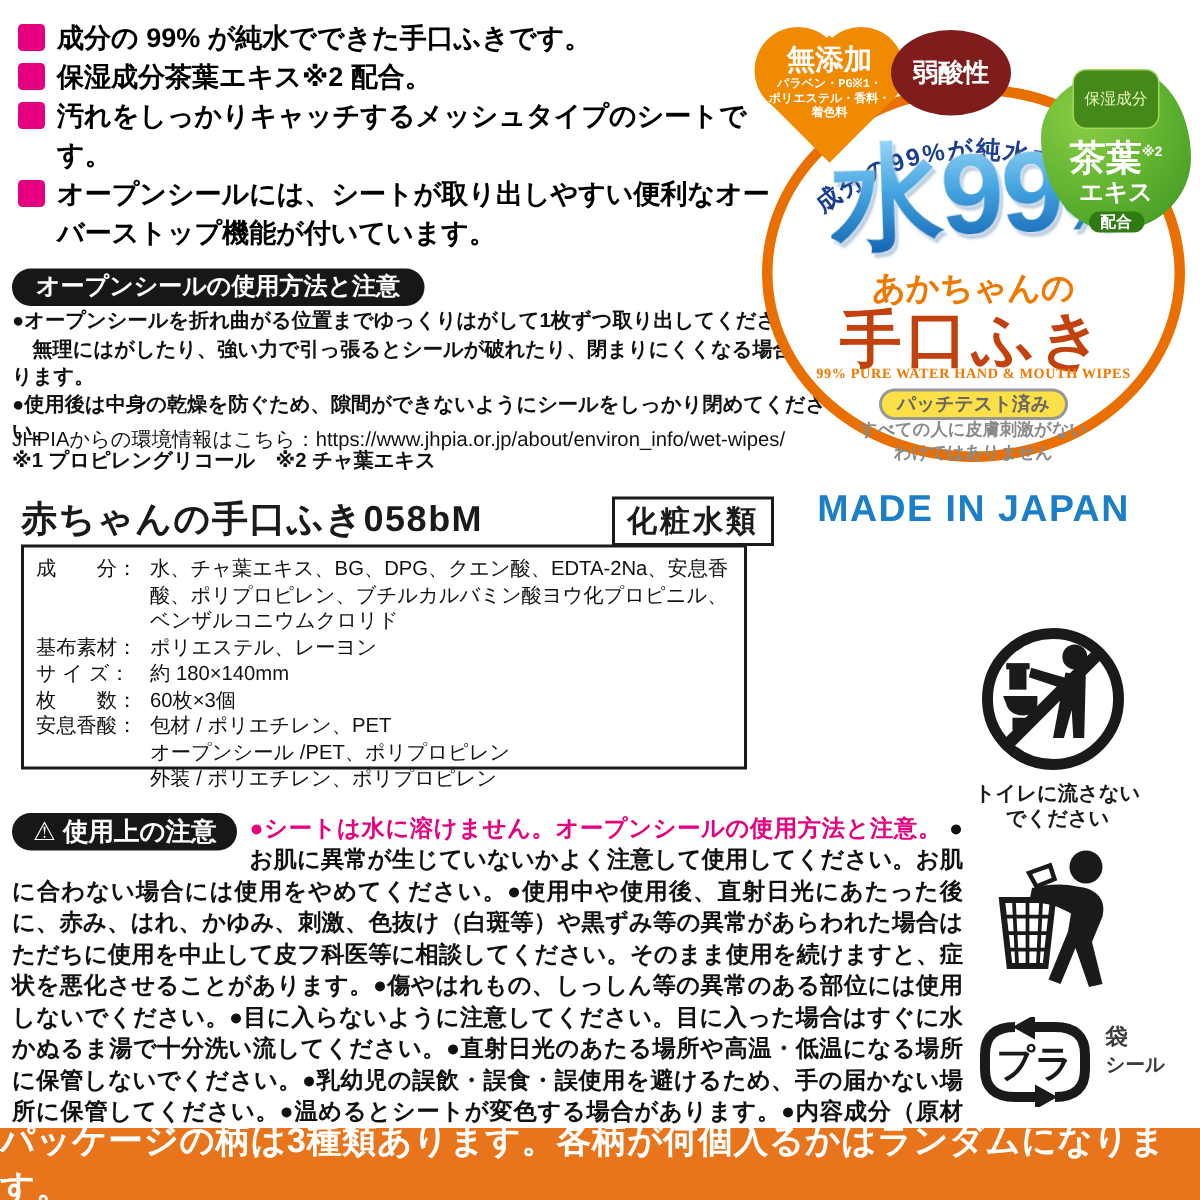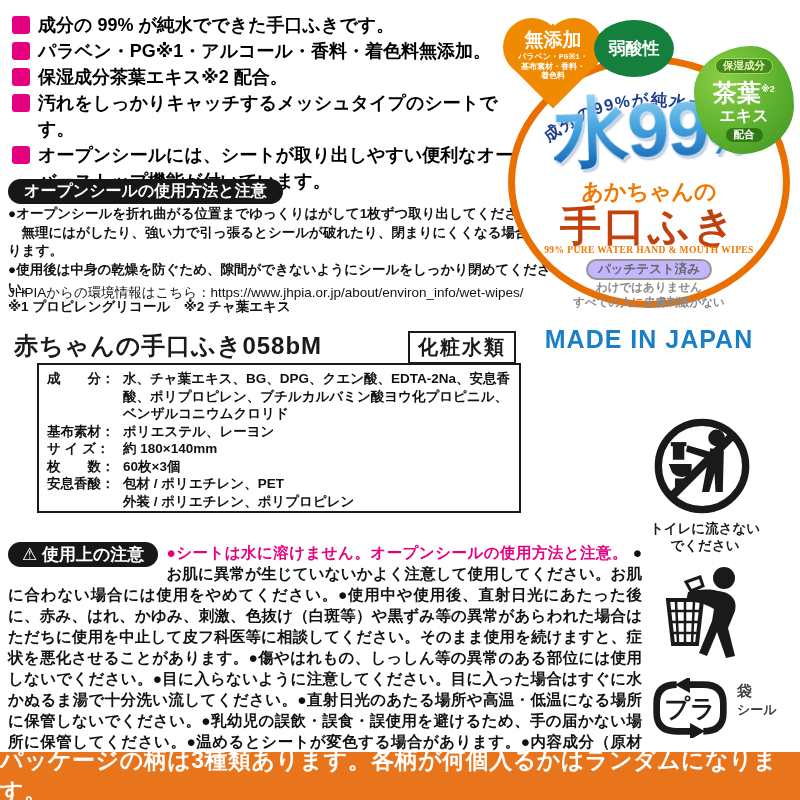--- a/index.html
+++ b/index.html
@@ -14,21 +14,21 @@
 
   
   .pill { display:inline-block; background:#171717; color:#fff; border-radius:14px; padding:2px 16px; font-weight:700; }
   .openseal-h { left:8px; top:179px; font-size:16px; }
   .openseal-body { left:8px; top:205px; width:560px; font-size:13.5px; line-height:18.5px; color:#111; font-weight:600; }
   .jhpia { left:8px; top:284px; width:560px; font-size:13.5px; color:#111; font-weight:500; }
 
   
   .prod-name { left:14px; top:330px; font-size:24px; font-weight:700; color:#1a1a1a; letter-spacing:1px; }
   .cat-box { left:408px; top:331px; border:2px solid #1a1a1a; font-size:20px; font-weight:700; color:#1a1a1a; padding:1px 8px; letter-spacing:2px; }
-  .spec-box { left:14px; top:363px; width:484px; height:150px; border:2px solid #1a1a1a; padding:5px 8px 4px 8px; font-size:13.5px; line-height:17.5px; color:#111; font-weight:700;margin-left:23px; }
+  .spec-box { left:14px; top:363px; width:484px; height:150px; border:2px solid #1a1a1a; padding:5px 8px 4px 8px; font-size:13.5px; line-height:17.5px; color:#111; font-weight:400; }
   .spec-row { display:flex; }
   .spec-row .lbl { flex:0 0 76px; white-space:nowrap; }
   .spec-row .val { flex:1; }
 
   
   .caution { left:8px; top:542px; width:634px; font-size:15.5px; line-height:21px; color:#111; font-weight:600; text-align:justify; }
   .caution .pill { float:left; font-size:17px; margin:0 8px 2px 0; border-radius:15px; padding:2px 14px; }
   .caution .hl { color:#e4007f; }
   .caution .foot { clear:both; }
 
@@ -41,39 +41,39 @@
     background:linear-gradient(180deg,#9bd6f7 0%,#45a4e0 45%,#1060ae 100%);
     -webkit-background-clip:text; background-clip:text; color:transparent;
     filter:drop-shadow(0 0 1px #ffffff) drop-shadow(2px 3px 0 rgba(10,70,140,0.25));
   }
   .big { font-size:76px; line-height:80px; letter-spacing:-2px; }
   .bigpct { font-size:42px; }
   .brand-top { left:508px; top:177px; width:282px; text-align:center; color:#ee7800; font-size:22px; font-weight:800; }
   .brand-main { left:508px; top:199px; width:282px; text-align:center; color:#c2410c; font-size:41px; font-weight:800; letter-spacing:3px; }
   .eng { left:508px; top:245px; width:282px; text-align:center; color:#ee7800; font-size:9.5px; font-weight:700; font-family:"Liberation Serif","DejaVu Serif",serif; letter-spacing:0.4px; }
   .patch-wrap { left:508px; top:259px; width:282px; text-align:center; }
-  .patch { display:inline-block; border:2px solid #979797; border-radius:12px; color:#666; font-size:12.5px; font-weight:700; padding:0 10px; background:#c4b5fd; }
+  .patch { display:inline-block; border:2px solid #979797; border-radius:12px; color:#666; font-size:12.5px; font-weight:700; padding:0 10px; background:#fde047; }
   .patch-note { left:508px; top:280px; width:282px; text-align:center; color:#8a8a8a; font-size:11.5px; font-weight:700; line-height:15px; }
 
   
   .heart { left:503px; top:12px; width:100px; height:98px;font-family:Liberation Mono, monospace; }
   .heart .part { position:absolute; background:#f08a00; }
   .heart .c1 { width:58px; height:58px; border-radius:50%; left:0; top:6px; }
   .heart .c2 { width:58px; height:58px; border-radius:50%; left:42px; top:6px; }
   .heart .sqr { width:60px; height:60px; left:20px; top:24px; transform:rotate(45deg); }
   .heart .txt { position:absolute; left:0; top:18px; width:100px; text-align:center; color:#fff; }
   .heart .t1 { font-size:19px; font-weight:800; line-height:22px; }
   .heart .t2 { font-size:8px; font-weight:700; line-height:9.5px; }
 
   
-  .mild { left:594px; top:20px; width:80px; height:57px; border-radius:50%; background:#15803d; display:flex; align-items:center; justify-content:center; color:#fff; font-size:17px; font-weight:800; }
+  .mild { left:594px; top:20px; width:80px; height:57px; border-radius:50%; background:#7f1d1d; display:flex; align-items:center; justify-content:center; color:#fff; font-size:17px; font-weight:800; }
 
   
   .leaf { left:694px; top:46px; width:100px; height:108px; background:radial-gradient(circle at 30% 30%,#8bce45 0%,#5cb02e 55%,#3c9422 100%); border-radius:58% 42% 52% 48% / 42% 55% 45% 58%; display:flex; flex-direction:column; align-items:center; justify-content:center; gap:1px; }
-  .leaf .lpill { background:#44891a; border:1.5px solid #a3d65a; color:#ecf7bd; border-radius:9px; font-size:10.5px; font-weight:700; padding:0 7px; margin-bottom:1px; }
+  .leaf .lpill { background:#44891a; border:1.5px solid #a3d65a; color:#ecf7bd; border-radius:9px; font-size:10.5px; font-weight:400; padding:12px 7px; margin-bottom:1px; }
   .leaf .lmain { color:#fff; font-size:24px; font-weight:800; line-height:26px; }
   .leaf .lsup { font-size:9px; vertical-align:super; }
   .leaf .lsub { color:#fff; font-size:16px; font-weight:800; line-height:18px; }
   .leaf .lbot { background:#2f7a12; color:#fff; border-radius:8px; font-size:10.5px; font-weight:700; padding:0 8px; margin-top:2px; }
 
   .madein { left:508px; top:325px; width:282px; text-align:center; color:#1a7fc6; font-size:25px; font-weight:800; letter-spacing:1px; }
 
   
   .noflush-label { left:630px; top:520px; width:150px; text-align:center; font-size:13.5px; font-weight:700; color:#1a1a1a; line-height:17px; }
   .pla-side { left:737px; top:682px; color:#3c3c3c; font-weight:600; }
@@ -82,21 +82,20 @@
 
   
   .banner { left:0; top:752px; width:800px; height:48px; background:#e8741c; display:flex; align-items:center; justify-content:center; }
   .banner span { color:#fff; font-size:23px; font-weight:800; letter-spacing:0.5px; }
 </style>
 </head>
 <body>
 
 <div class="abs features">
   <div class="bullet"><span class="sq"></span><span>成分の 99% が純水でできた手口ふきです。</span></div>
-  <div class="bullet"><span class="sq"></span><span>パラベン・PG※1・アルコール・香料・着色料無添加。</span></div>
   <div class="bullet"><span class="sq"></span><span>保湿成分茶葉エキス※2 配合。</span></div>
   <div class="bullet"><span class="sq"></span><span>汚れをしっかりキャッチするメッシュタイプのシートです。</span></div>
   <div class="bullet"><span class="sq"></span><span>オープンシールには、シートが取り出しやすい便利なオーバーストップ機能が付いています。</span></div>
 </div>
 
 <div class="abs openseal-h">
   <span class="pill">オープンシールの使用方法と注意</span>
 </div>
 <div class="abs openseal-body">
   <div>●オープンシールを折れ曲がる位置までゆっくりはがして1枚ずつ取り出してください。</div>
@@ -123,20 +122,21 @@
     <span class="val">約 180×140mm</span>
   </div>
   <div class="spec-row">
     <span class="lbl">枚　　数：</span>
     <span class="val">60枚×3個</span>
   </div>
   <div class="spec-row">
     <span class="lbl">安息香酸：</span>
     <span class="val">
       <div>包材 / ポリエチレン、PET</div>
+      <div>オープンシール /PET、ポリプロピレン</div>
       <div>外装 / ポリエチレン、ポリプロピレン</div>
     </span>
   </div>
 </div>
 
 <div class="abs caution">
   <span class="pill">⚠ 使用上の注意</span>
   <span class="hl">●シートは水に溶けません。オープンシールの使用方法と注意。</span>
   <span>●お肌に異常が生じていないかよく注意して使用してください。お肌に合わない場合には使用をやめてください。●使用中や使用後、直射日光にあたった後に、赤み、はれ、かゆみ、刺激、色抜け（白斑等）や黒ずみ等の異常があらわれた場合はただちに使用を中止して皮フ科医等に相談してください。そのまま使用を続けますと、症状を悪化させることがあります。●傷やはれもの、しっしん等の異常のある部位には使用しないでください。●目に入らないように注意してください。目に入った場合はすぐに水かぬるま湯で十分洗い流してください。●直射日光のあたる場所や高温・低温になる場所に保管しないでください。●乳幼児の誤飲・誤食・誤使用を避けるため、手の届かない場所に保管してください。●温めるとシートが変色する場合があります。●内容成分（原材料）のにおいが感じられる場合がありますが、品質には問題ありません。●開封後はなるべく早くご使用ください。</span>
   <div class="foot">○商品の外観仕様等は、予告なく変更することがあります。</div>
@@ -156,32 +156,32 @@
 <div class="abs bigrow">
   <span class="big">水99</span><span class="bigpct">%</span>
 </div>
 <div class="abs brand-top">あかちゃんの</div>
 <div class="abs brand-main">手口ふき</div>
 <div class="abs eng">99% PURE WATER HAND &amp; MOUTH WIPES</div>
 <div class="abs patch-wrap">
   <span class="patch">パッチテスト済み</span>
 </div>
 <div class="abs patch-note">
+  <div>すべての人に皮膚刺激がない</div>
   <div>わけではありません</div>
-  <div>すべての人に皮膚刺激がない</div>
 </div>
 
 <div class="abs heart">
   <div class="part c1"></div>
   <div class="part c2"></div>
   <div class="part sqr"></div>
   <div class="txt">
     <div class="t1">無添加</div>
     <div class="t2">パラベン・PG※1・</div>
-    <div class="t2">基布素材・香料・</div>
+    <div class="t2">ポリエステル・香料・</div>
     <div class="t2">着色料</div>
   </div>
 </div>
 
 <div class="abs mild">弱酸性</div>
 
 <div class="abs leaf">
   <div class="lpill">保湿成分</div>
   <div class="lmain"><span>茶葉</span><span class="lsup">※2</span></div>
   <div class="lsub">エキス</div>

